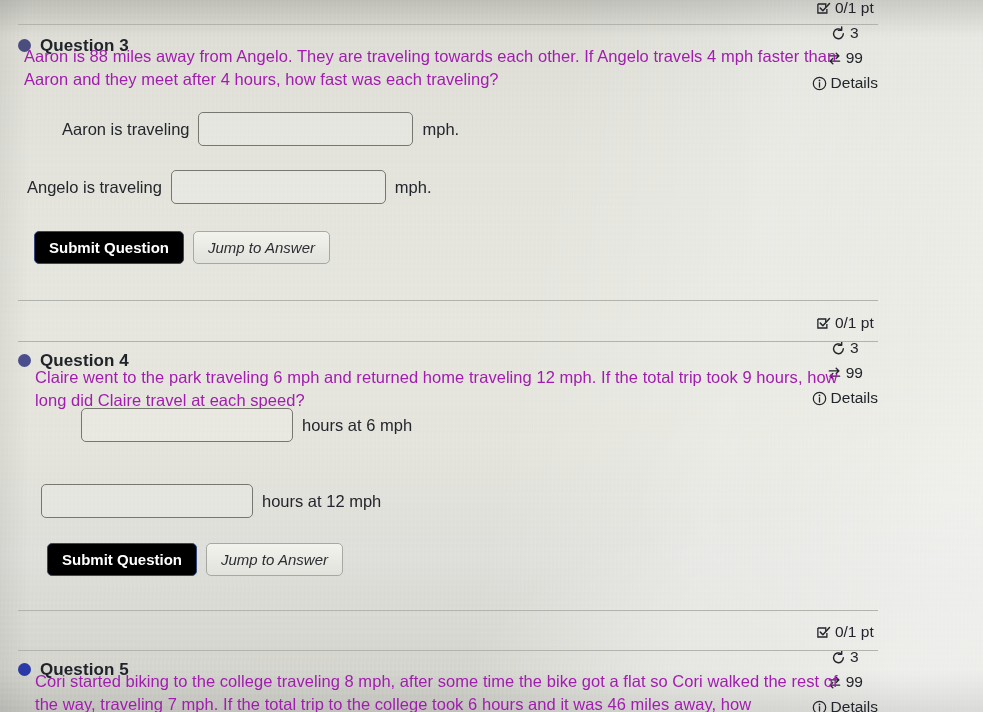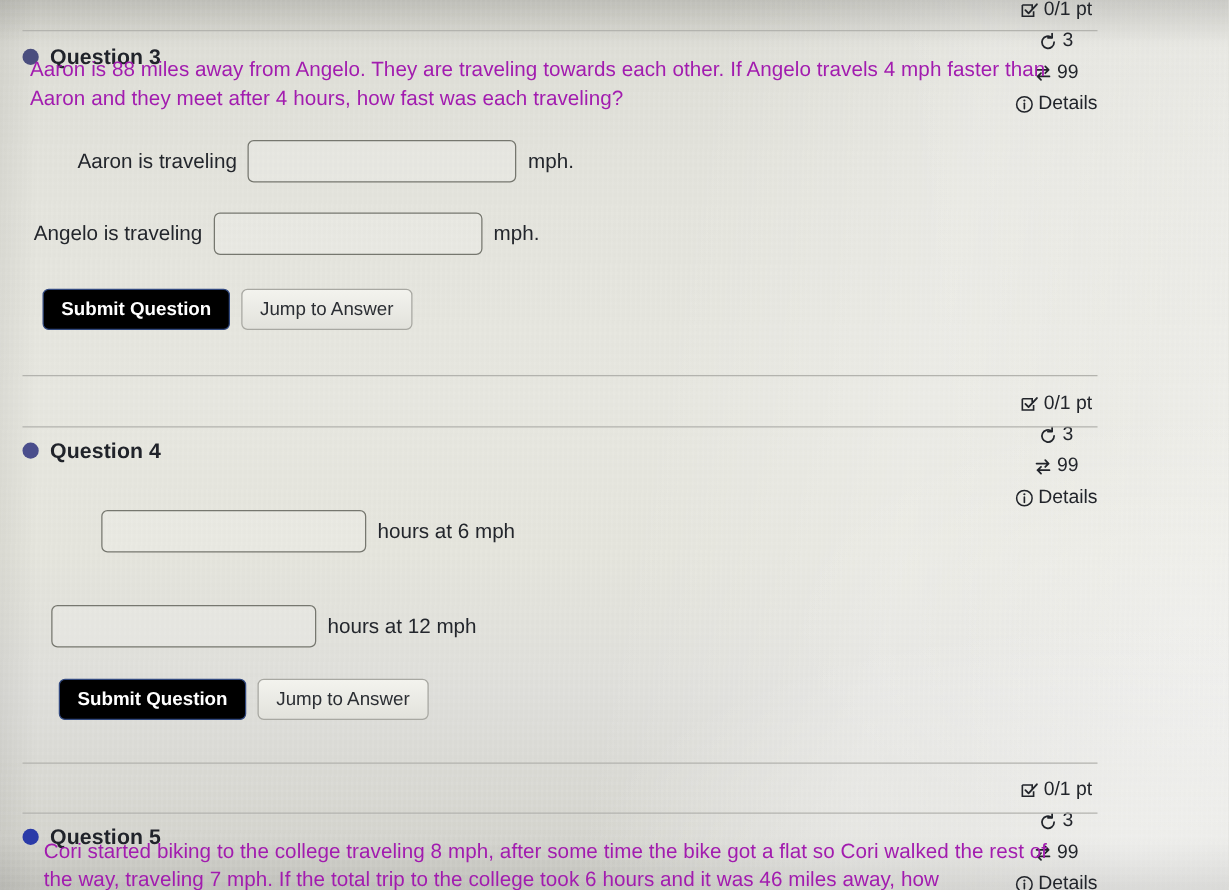--- a/index.html
+++ b/index.html
@@ -152,20 +152,21 @@
     background: #000000;
     border: 1px solid #32497f;
     color: #ffffff;
     text-shadow: 0 1px 0 rgba(0,0,0,.25);
   }
   .btn-secondary {
     background: linear-gradient(180deg,#f3f3ee 0%, #e2e2dc 100%);
     border: 1px solid #a8a8a2;
     color: #2b2e33;
     font-weight: 400;
+    font-style: italic;
   }
 
   
   #q3-head   { top: -1px; }
   #q3-rule   { top: 24px; }
   #q3-text   { top: 45px; left: 24px; width: 840px; }
   #q3-row1   { top: 112px; left: 26px; margin-left: 36px; }
   #q3-row2   { top: 170px; left: 27px; }
   #q3-btns   { top: 231px; left: 34px; }
 
@@ -299,20 +300,21 @@
             <circle cx="8" cy="4.7" r="0.95" fill="#22252b"></circle>
             <path d="M8 7.1v4.6" stroke="#22252b" stroke-width="1.4" stroke-linecap="round"></path>
           </svg>
         </span>
         <span>Details</span>
       </span>
     </div>
   </div>
   <div class="rule" id="q4-rule-bot"></div>
 
+  <div class="qbody" id="q4-text">Claire went to the park traveling 6 mph and returned home traveling 12 mph. If the total trip took 9 hours, how long did Claire travel at each speed?</div>
 
   <div class="ansrow" id="q4-row1">
     <input class="field" style="width: 212px;" type="text" value="">
     <span>hours at 6 mph</span>
   </div>
 
   <div class="ansrow" id="q4-row2">
     <input class="field" style="width: 212px;" type="text" value="">
     <span>hours at 12 mph</span>
   </div>

